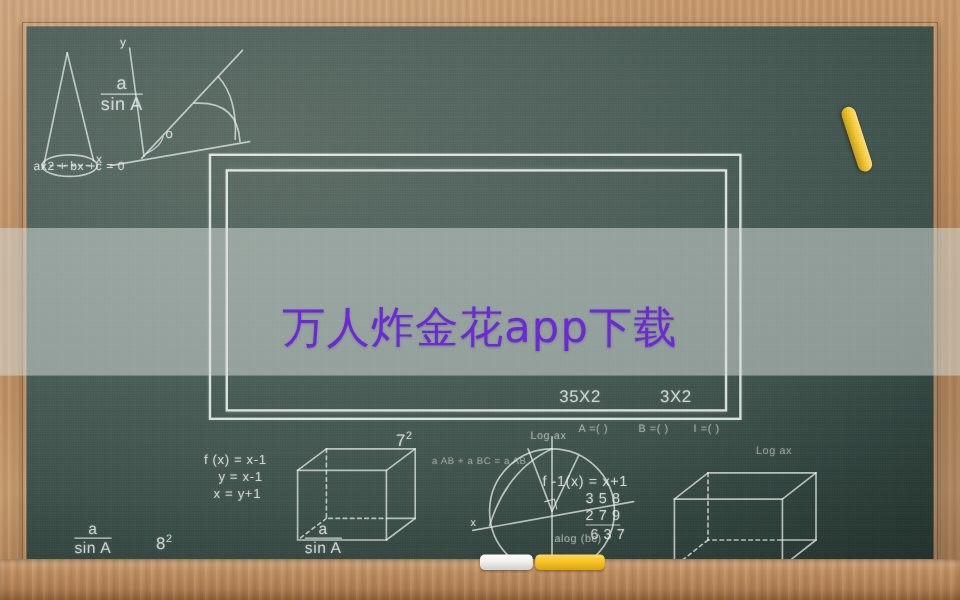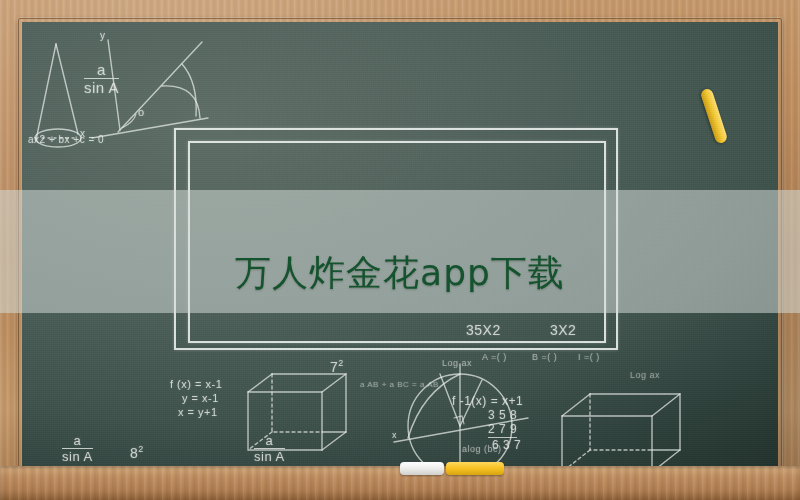--- a/index.html
+++ b/index.html
@@ -110,21 +110,21 @@
     left: 0;
     top: 190px;
     width: 800px;
     height: 123px;
     background: rgba(214,221,218,0.53);
     display: flex;
     align-items: center;
     justify-content: center;
   }
   .banner-title {
-    color: #14532d;
+    color: #6d28d9;
     font-size: 36px;
     font-weight: 400;
     letter-spacing: 1px;
     font-family: "DejaVu Sans", "Liberation Sans", sans-serif;
     text-shadow: 0 1px 2px rgba(40,50,48,0.30);
     white-space: nowrap;
     margin-top: 43px;
   }
 
   

